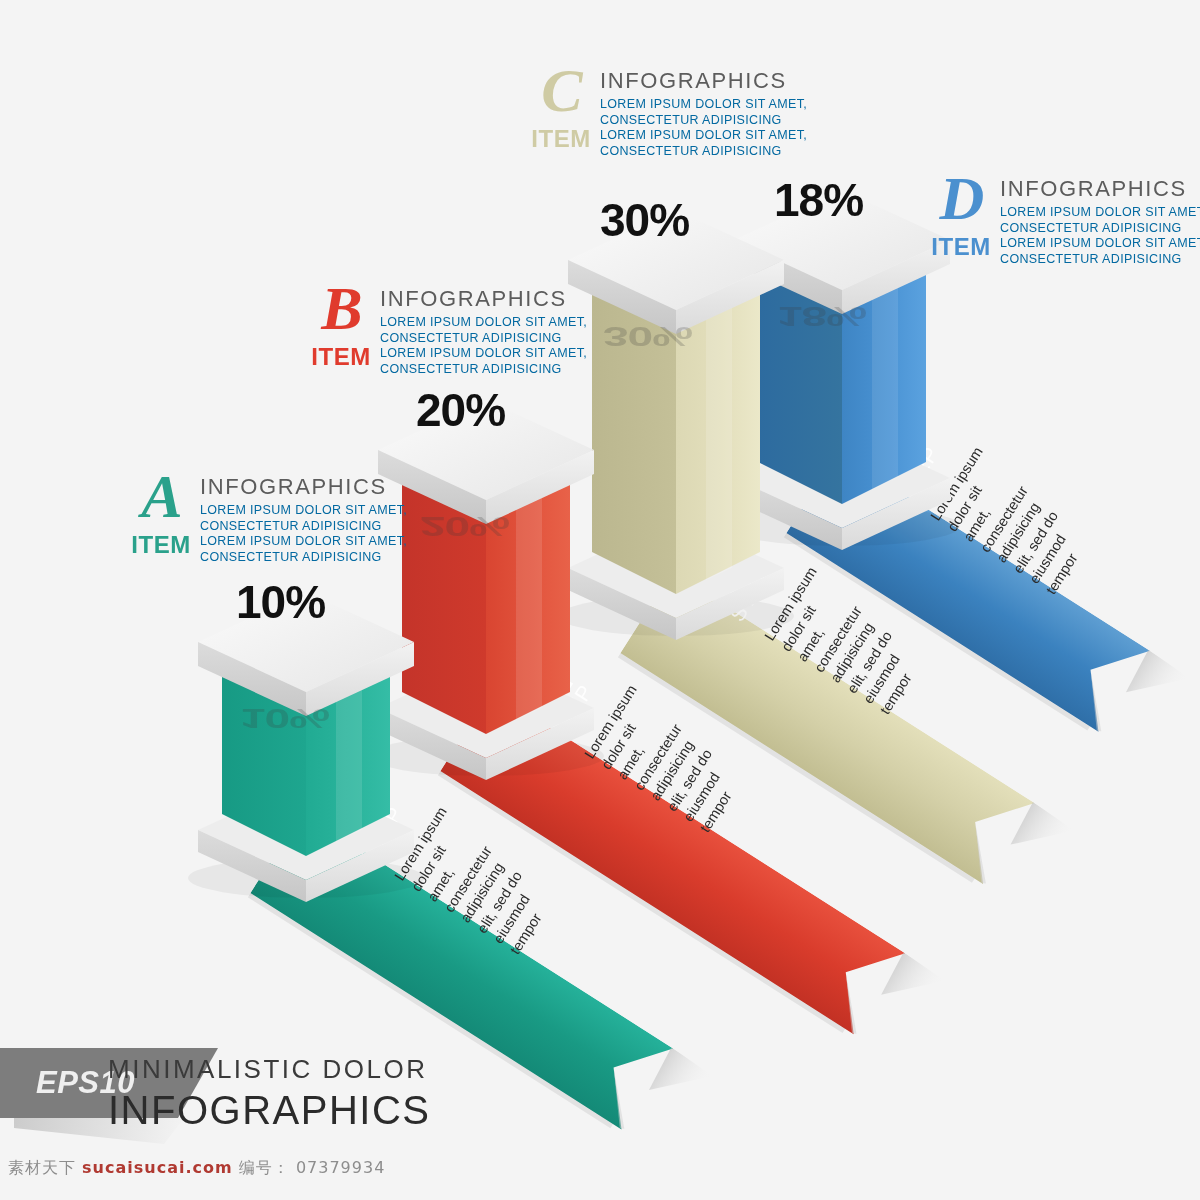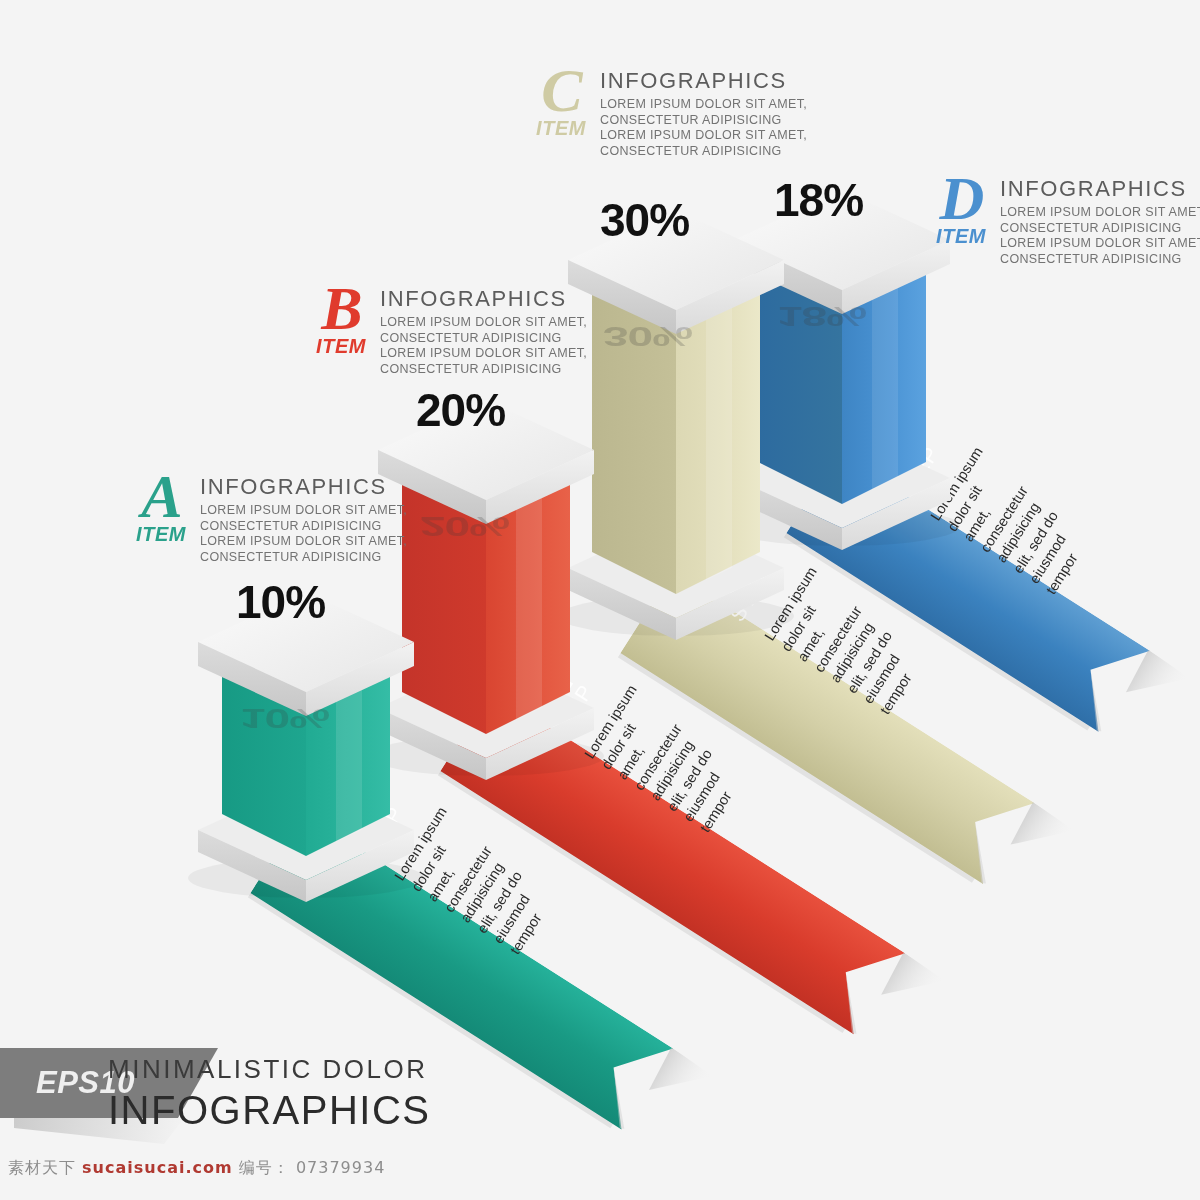--- a/index.html
+++ b/index.html
@@ -21,30 +21,30 @@
     line-height:1;
   }
   .item-letter{
     font-family:"Liberation Serif", serif;
     font-style:italic;font-weight:bold;
     font-size:62px;line-height:0.84;
     letter-spacing:-2px;
   }
   .item-word{
     font-family:"Liberation Sans", sans-serif;
-    font-style:italic;font-weight:bold;
-    font-size:20px;letter-spacing:0.5px;margin-top:2px;
+    font-weight:bold;
+    font-size:24px;letter-spacing:0.5px;margin-top:11px;
   }
   .item-texts{margin-left:6px;padding-top:6px;}
   .item-title{
     font-size:22px;color:#5c5c5c;letter-spacing:1.6px;font-weight:400;
     line-height:1;margin-bottom:5px;
   }
   .item-sub{
-    font-size:12.5px;color:#737373;letter-spacing:0.35px;line-height:1.25;
+    font-size:12.5px;color:#0369a1;letter-spacing:0.35px;line-height:1.25;
   }
   .item-sub div{white-space:nowrap;}
 
   
   .column{position:absolute;}
   .pct{
     position:absolute;font-size:46px;font-weight:bold;color:#111;
     letter-spacing:-1px;white-space:nowrap;z-index:40;
   }
   .pct-reflect{

